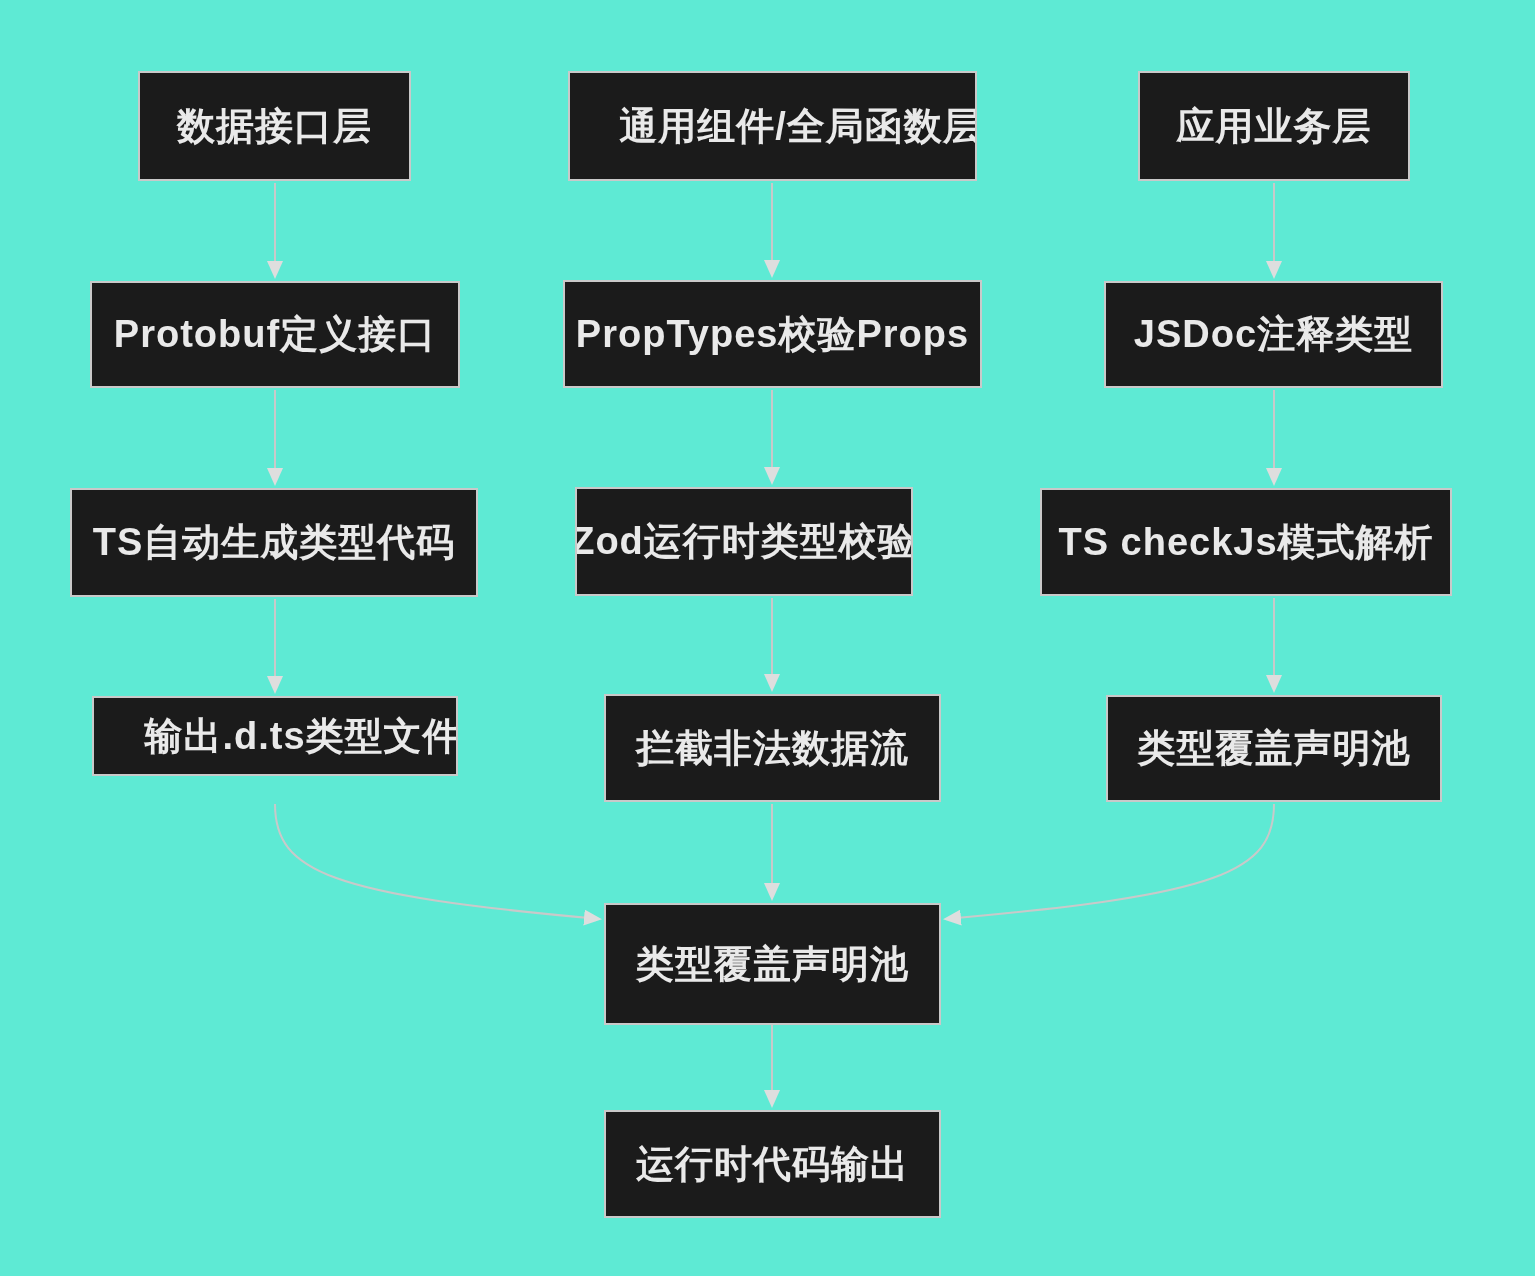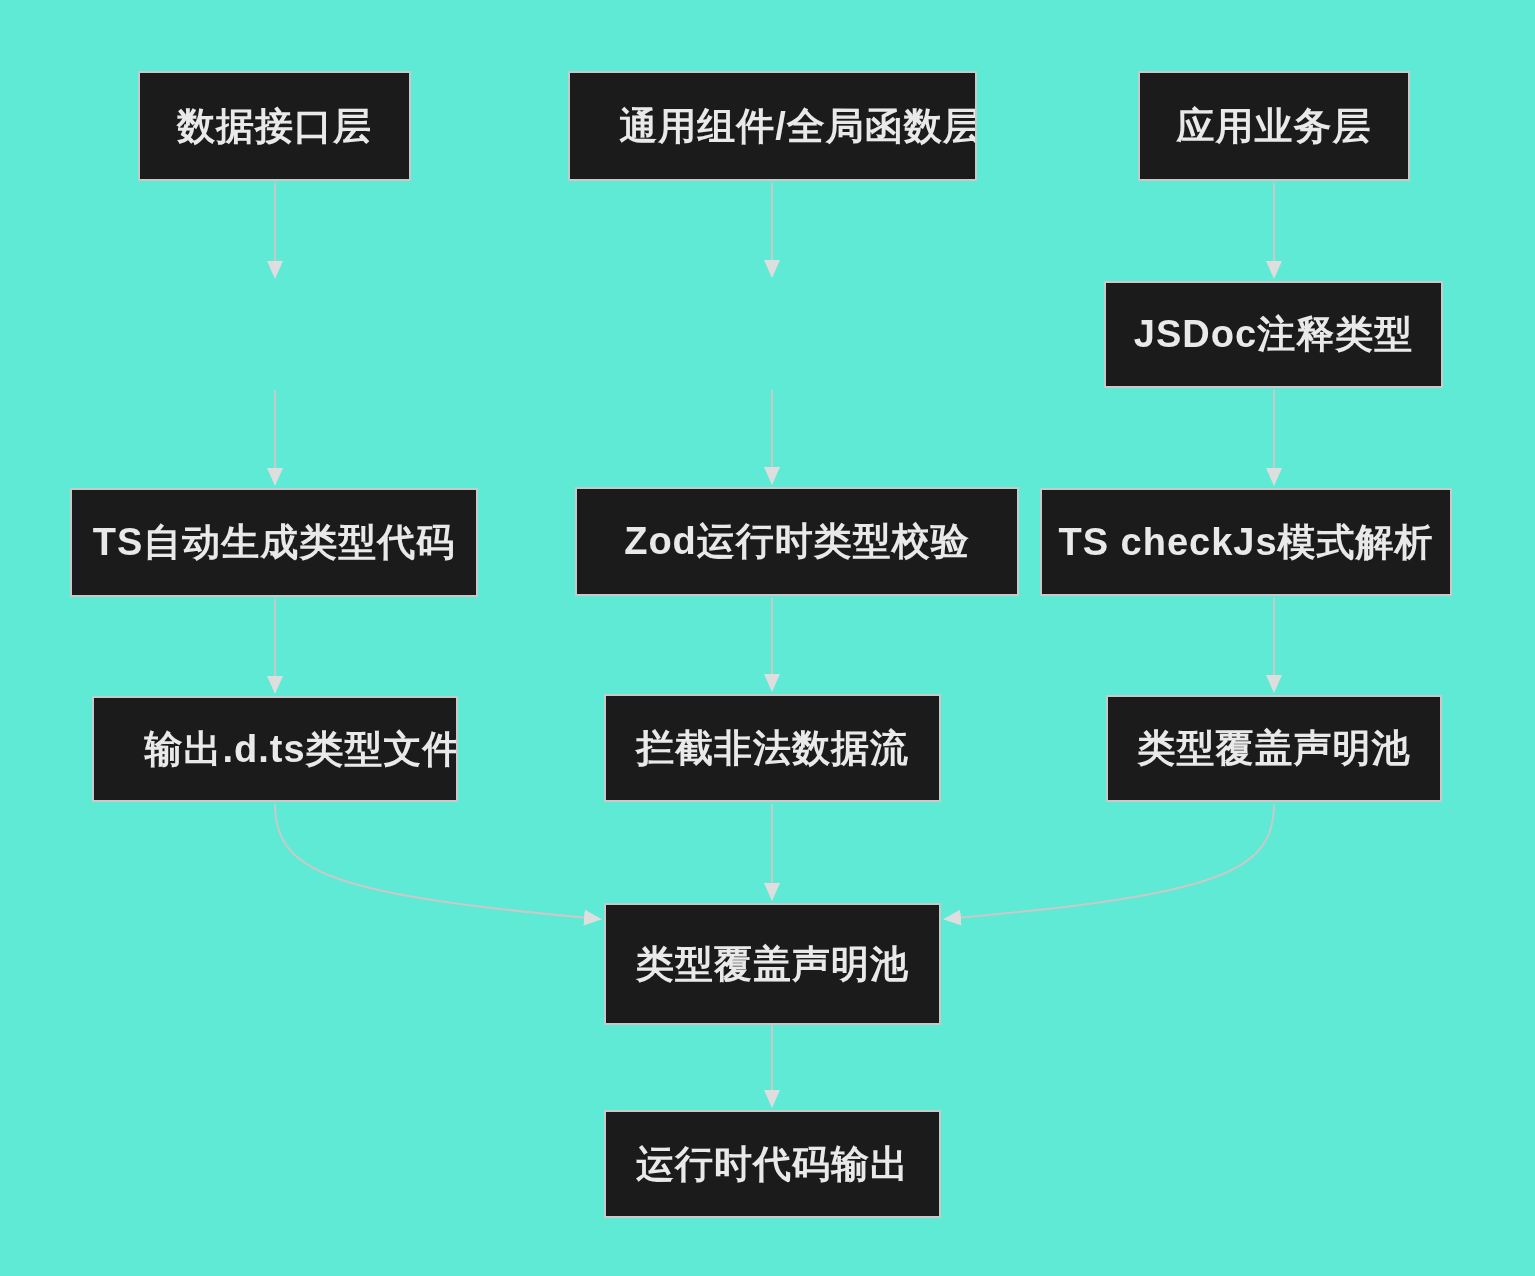--- a/index.html
+++ b/index.html
@@ -71,31 +71,37 @@
       <path d="M1274,598 L1274,691" marker-end="url(#arrow)"></path>
       <path d="M772,1014 L772,1106" marker-end="url(#arrow)"></path>
       <path d="M275,804 C275,872 330,895 600,919" marker-end="url(#arrow)"></path>
       <path d="M1274,804 C1274,872 1220,895 945,919" marker-end="url(#arrow)"></path>
     </g>
   </svg>
 
   <div class="node" style="left:138px; top:71px; width:273px; height:110px">
     <span class="label">数据接口层</span>
   </div>
+  <div class="node" style="left:90px; top:281px; width:370px; height:107px">
+    <span class="label">Protobuf定义接口</span>
+  </div>
   <div class="node" style="left:70px; top:488px; width:408px; height:109px">
     <span class="label">TS自动生成类型代码</span>
   </div>
-  <div class="node clip" style="left:92px; top:696px; width:366px; height:106px">
+  <div class="node clip" style="left:92px; top:696px; width:366px; height:80px">
     <span class="label">输出.d.ts类型文件</span>
   </div>
 
   <div class="node clip" style="left:568px; top:71px; width:409px; height:110px">
     <span class="label">通用组件/全局函数层</span>
   </div>
-  <div class="node" style="left:575px; top:487px; width:444px; height:109px">
+  <div class="node" style="left:563px; top:280px; width:419px; height:108px">
+    <span class="label">PropTypes校验Props</span>
+  </div>
+  <div class="node" style="left:575px; top:487px; width:338px; height:109px">
     <span class="label">Zod运行时类型校验</span>
   </div>
   <div class="node" style="left:1138px; top:71px; width:272px; height:110px">
     <span class="label">应用业务层</span>
   </div>
 
   <div class="node" style="left:604px; top:694px; width:337px; height:108px">
     <span class="label">拦截非法数据流</span>
   </div>
   <div class="node" style="left:1104px; top:281px; width:339px; height:107px">

